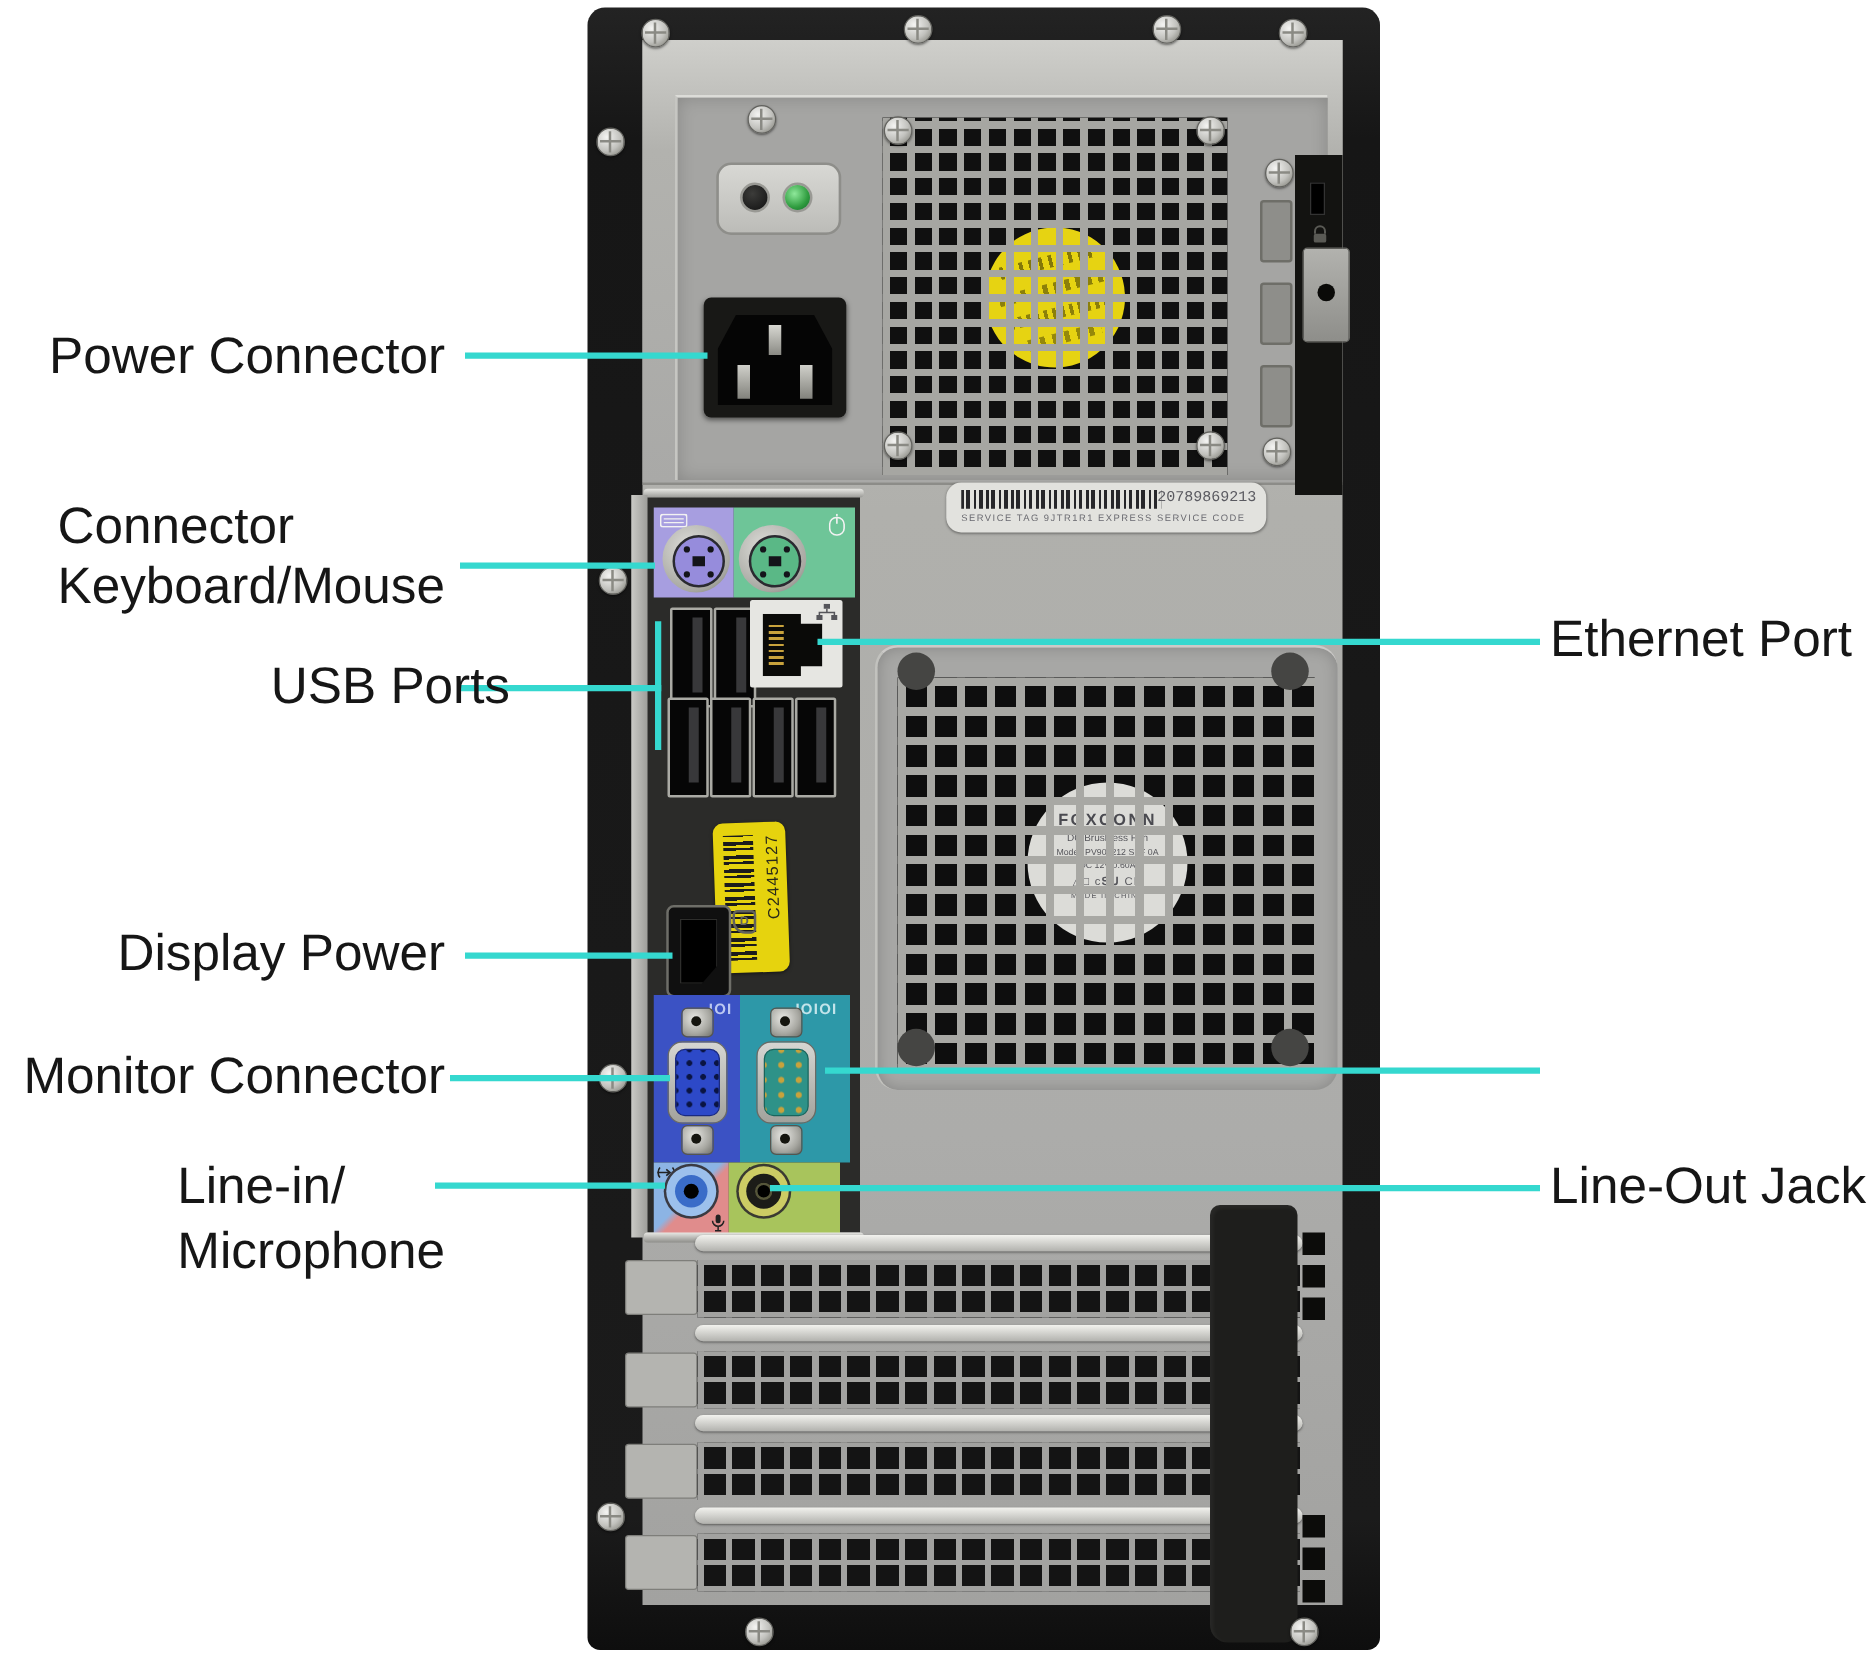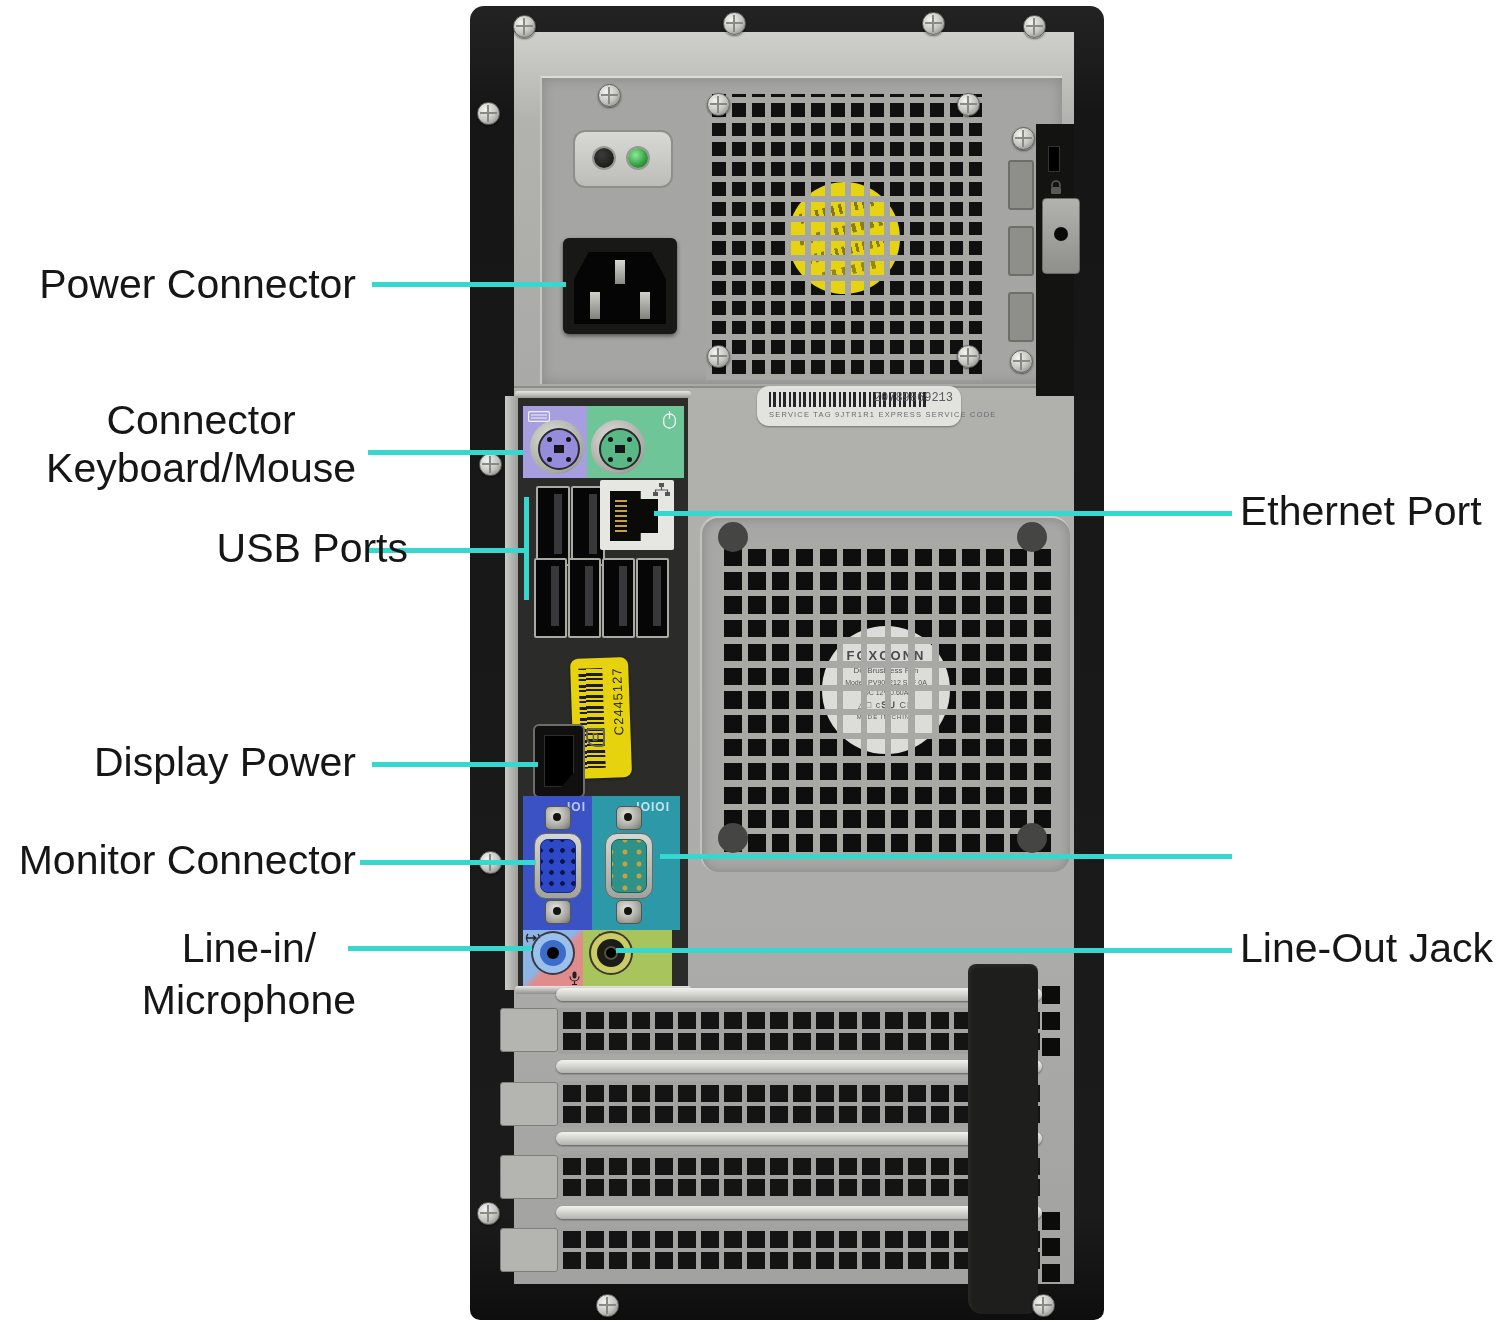--- a/index.html
+++ b/index.html
@@ -1,19 +1,19 @@
 <!DOCTYPE html>
 <html><head>
 <meta charset="utf-8">
 <style>
   html,body{margin:0;padding:0;background:#ffffff;}
   #canvas{position:relative;width:1500px;height:1327px;background:#fff;overflow:hidden;
           font-family:"Liberation Sans", sans-serif;}
   .lbl{position:absolute;font-size:41px;color:#161616;line-height:48px;white-space:nowrap;}
-  .lbl.right-align{text-align:center;}
+  .lbl.right-align{text-align:left;}
   .lead{position:absolute;height:5px;background:#35d8cf;}
   .lead-v{position:absolute;width:5px;background:#35d8cf;}
   .screw{position:absolute;width:21px;height:21px;border-radius:50%;
          background:radial-gradient(circle at 35% 32%,#f4f4f2,#c2c2be 55%,#808078 95%);
          border:1px solid #62625e;box-shadow:0 1px 2px rgba(0,0,0,.5);}
   .screw::before{content:"";position:absolute;left:2px;right:2px;top:9px;height:2px;background:#8a8a84;}
   .screw::after{content:"";position:absolute;top:2px;bottom:2px;left:9px;width:2px;background:#8a8a84;}
   .hexnut{position:absolute;width:24px;height:22px;border-radius:5px;
           background:radial-gradient(circle at 40% 35%,#e8e8e4,#a8a8a2 60%,#70706a);
           border:1px solid #55554f;}
@@ -70,21 +70,21 @@
   <span style="position:absolute;left:1048px;top:180px;">
     <svg width="16" height="16" viewBox="0 0 16 16">
         <path d="M4 7V5a4 4 0 0 1 8 0v2" fill="none" stroke="#5a5a55" stroke-width="1.6"></path>
         <rect x="3" y="7" width="10" height="7" rx="1.5" fill="#5a5a55"></rect>
       </svg>
   </span>
   <div style="position:absolute;left:1042px;top:198px;width:36px;height:74px;background:linear-gradient(180deg,#b2b2ae,#8e8e8a);border-radius:4px;border:1px solid #6a6a66;">
     <div style="position:absolute;left:11px;top:28px;width:14px;height:14px;border-radius:50%;background:#0a0a08;"></div>
   </div>
 
-  <div style="position:absolute;left:757px;top:386px;width:204px;height:40px;background:#e2e2de;border-radius:12px;box-shadow:0 1px 2px rgba(0,0,0,.35);">
+  <div style="position:absolute;left:757px;top:386px;width:256px;height:40px;background:#e2e2de;border-radius:12px;box-shadow:0 1px 2px rgba(0,0,0,.35);">
     <div style="position:absolute;left:12px;top:6px;width:160px;height:15px;background:repeating-linear-gradient(90deg,#26262a 0 2px,transparent 2px 4px,#26262a 4px 7px,transparent 7px 10px);"></div>
     <div style="position:absolute;right:8px;top:5px;font-size:12px;color:#5a5a60;font-family:'Liberation Mono',monospace;">20789869213</div>
     <div style="position:absolute;left:12px;top:24px;font-size:7.5px;letter-spacing:1.2px;color:#6a6a70;white-space:nowrap;">SERVICE TAG 9JTR1R1   EXPRESS SERVICE CODE</div>
   </div>
 
   <div style="position:absolute;left:515px;top:391px;width:176px;height:7px;background:linear-gradient(180deg,#e8e8e4,#9a9a96);border-radius:3px;"></div>
   <div style="position:absolute;left:505px;top:396px;width:13px;height:594px;background:linear-gradient(90deg,#cacac6,#9e9e9a);"></div>
   <div style="position:absolute;left:518px;top:398px;width:170px;height:588px;background:#2b2b29;"></div>
 
   <div style="position:absolute;left:523px;top:406px;width:64px;height:72px;background:#a79ee0;">

